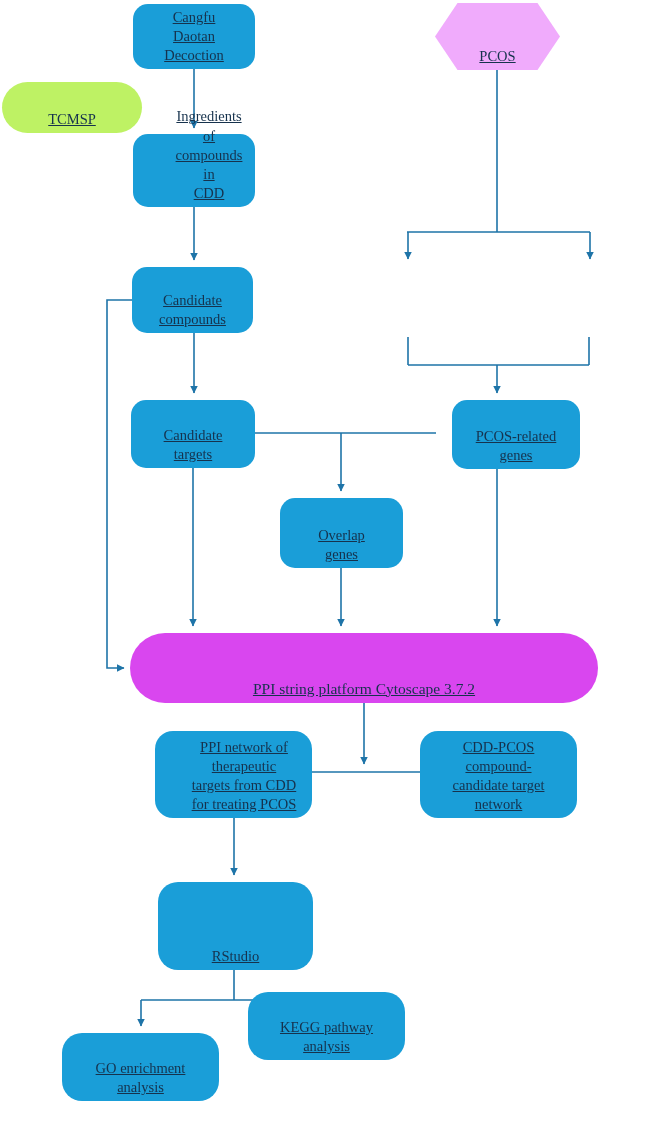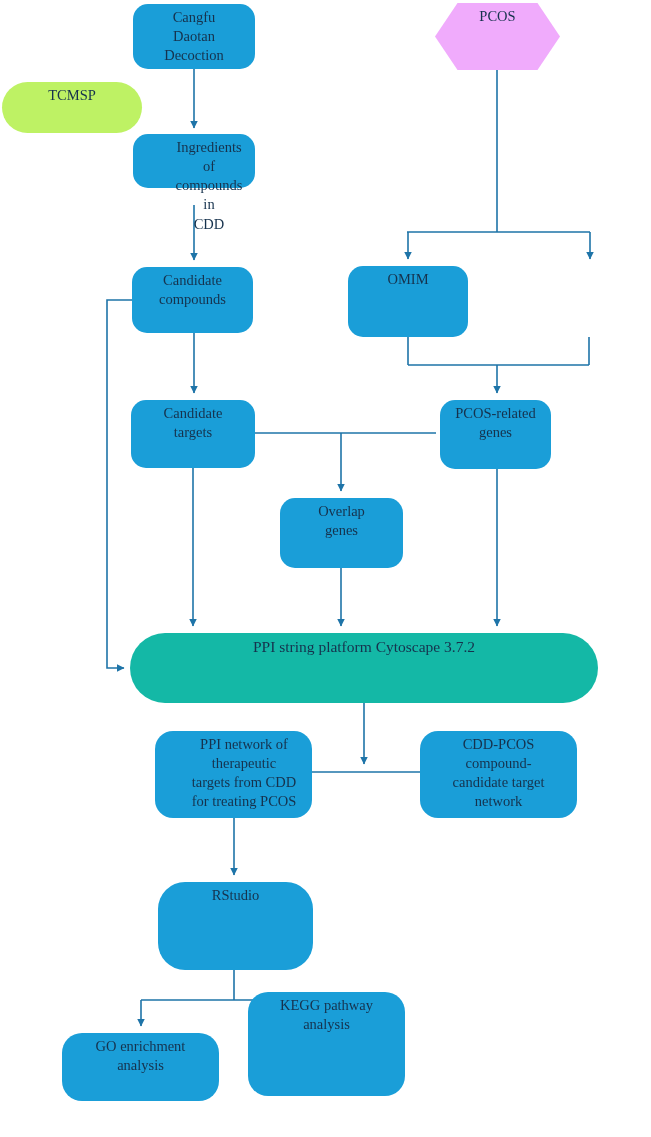--- a/index.html
+++ b/index.html
@@ -7,41 +7,42 @@
     position:relative;
     width:651px;height:1137px;
     background:#ffffff;
     font-family:"Liberation Serif","DejaVu Serif",serif;
     color:#16324D;
     overflow:hidden;
   }
   .edges{position:absolute;left:0;top:0;width:651px;height:1137px;}
   .node{
     position:absolute;
-    display:flex;align-items:flex-start;justify-content:center;
+    display:flex;align-items:flex-end;justify-content:center;
     text-align:center;
     box-sizing:border-box;
     padding:4px 6px;
+    text-decoration:underline;
   }
   .label{
     white-space:pre-line;
     font-size:14.5px;
     line-height:1.32;
     color:#16324D;
   }
   .blue{background:#1A9ED8;border-radius:15px;}
   .blue.r18{border-radius:18px;}
   .blue.r20{border-radius:20px;}
   .green{background:#bef264;border-radius:26px;}
   .hexagon{
     background:#f0abfc;
     clip-path:polygon(0% 50%,18% 0%,82% 0%,100% 50%,82% 100%,18% 100%);
   }
   .bar{
-    background:#14b8a6;border-radius:35px;
+    background:#d946ef;border-radius:35px;
   }
   .bar .label{font-size:15.5px;}
 </style>
 </head>
 <body>
 
 <div class="canvas">
 
   <svg class="edges" width="651" height="1137" viewBox="0 0 651 1137" fill="none" xmlns="http://www.w3.org/2000/svg">
     <defs>
@@ -82,43 +83,40 @@
   </div>
 
   <div class="node hexagon" style="left:435px;top:3px;width:125px;height:67px;">
     <span class="label">PCOS</span>
   </div>
 
   <div class="node green" style="left:2px;top:82px;width:140px;height:51px;">
     <span class="label">TCMSP</span>
   </div>
 
-  <div class="node blue" style="left:133px;top:134px;width:122px;height:54px;padding-left:36px;">
+  <div class="node blue" style="left:133px;top:134px;width:122px;height:73px;padding-left:36px;">
     <span class="label">Ingredients of
 compounds in
 CDD</span>
   </div>
 
 
   <div class="node blue" style="left:132px;top:267px;width:121px;height:66px;">
     <span class="label">Candidate
 compounds</span>
   </div>
 
-  <div class="node blue" style="left:348px;top:266px;width:120px;height:71px;">
-    <span class="label">OMIM</span>
-  </div>
 
 
   <div class="node blue" style="left:131px;top:400px;width:124px;height:68px;">
     <span class="label">Candidate
 targets</span>
   </div>
 
-  <div class="node blue" style="left:440px;top:400px;width:111px;height:69px;">
+  <div class="node blue" style="left:452px;top:400px;width:128px;height:69px;">
     <span class="label">PCOS-related
 genes</span>
   </div>
 
   <div class="node blue" style="left:280px;top:498px;width:123px;height:70px;">
     <span class="label">Overlap
 genes</span>
   </div>
 
   <div class="node bar" style="left:130px;top:633px;width:468px;height:70px;">
@@ -132,27 +130,27 @@
 for treating PCOS</span>
   </div>
 
   <div class="node blue r18" style="left:420px;top:731px;width:157px;height:87px;">
     <span class="label">CDD-PCOS
 compound-
 candidate target
 network</span>
   </div>
 
-  <div class="node blue r20" style="left:158px;top:882px;width:155px;height:88px;border-radius:27px;">
+  <div class="node blue r20" style="left:158px;top:882px;width:155px;height:88px;">
     <span class="label">RStudio</span>
   </div>
 
   <div class="node blue r20" style="left:62px;top:1033px;width:157px;height:68px;">
     <span class="label">GO enrichment
 analysis</span>
   </div>
 
-  <div class="node blue r20" style="left:248px;top:992px;width:157px;height:104px;">
+  <div class="node blue r20" style="left:248px;top:992px;width:157px;height:68px;">
     <span class="label">KEGG pathway
 analysis</span>
   </div>
 
 </div>
 
 </body></html>

